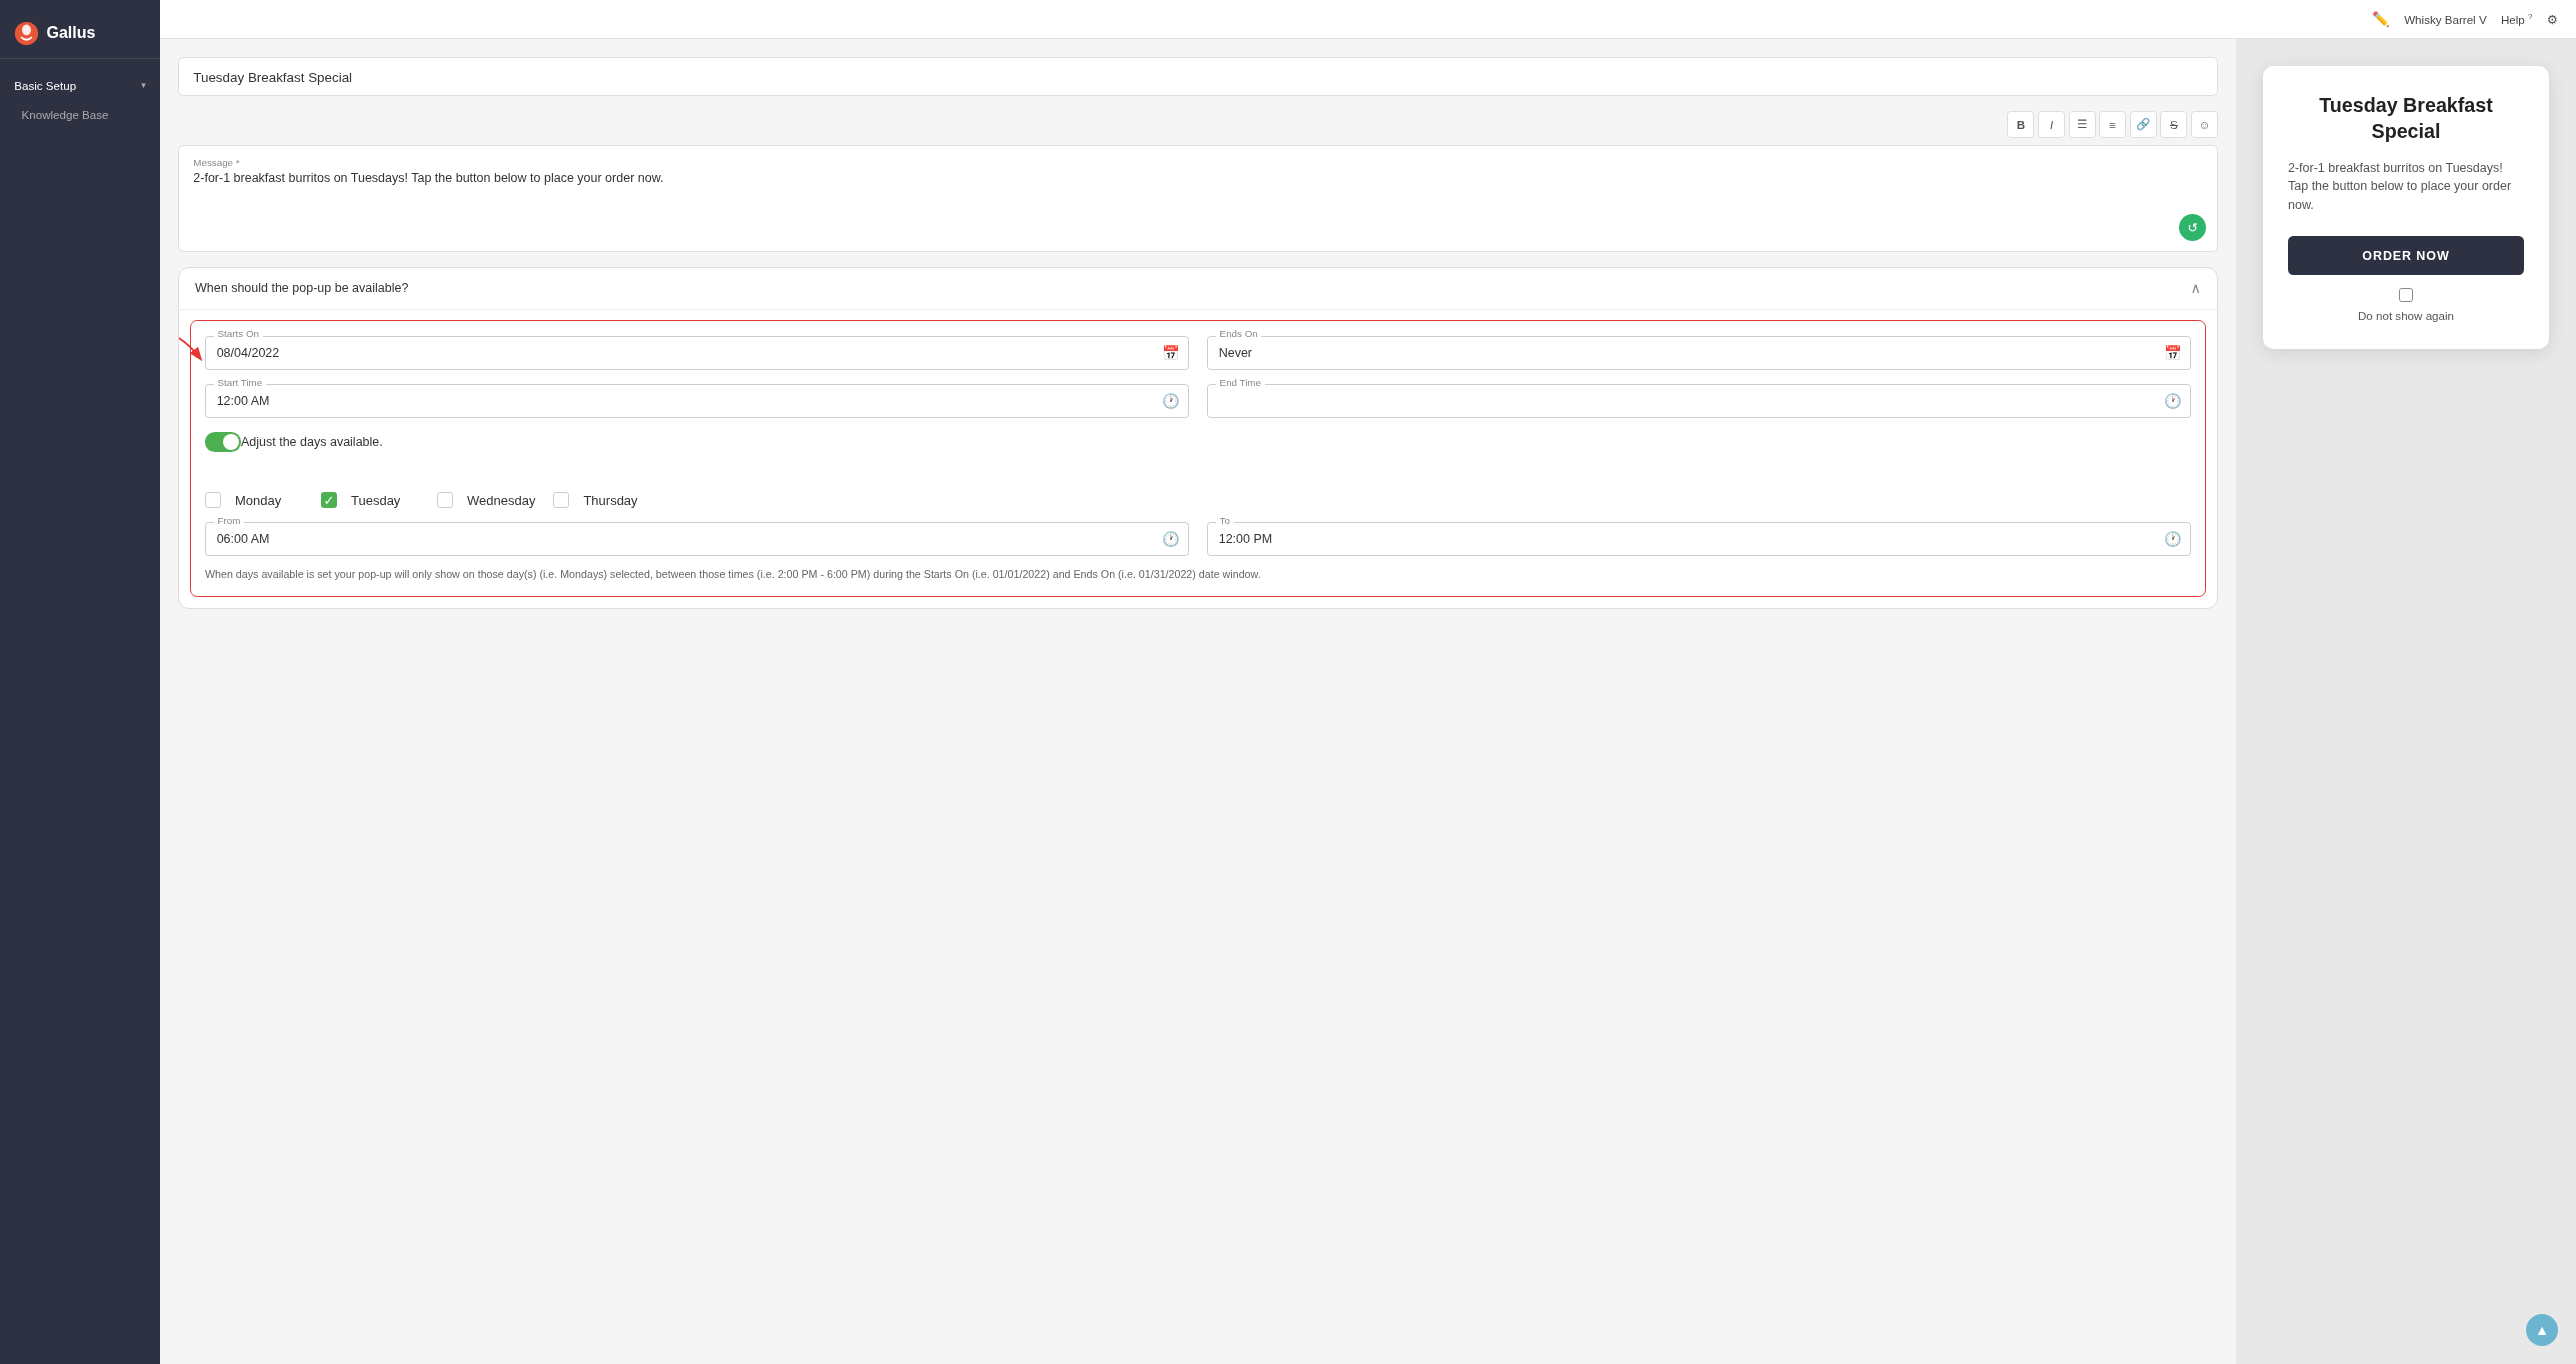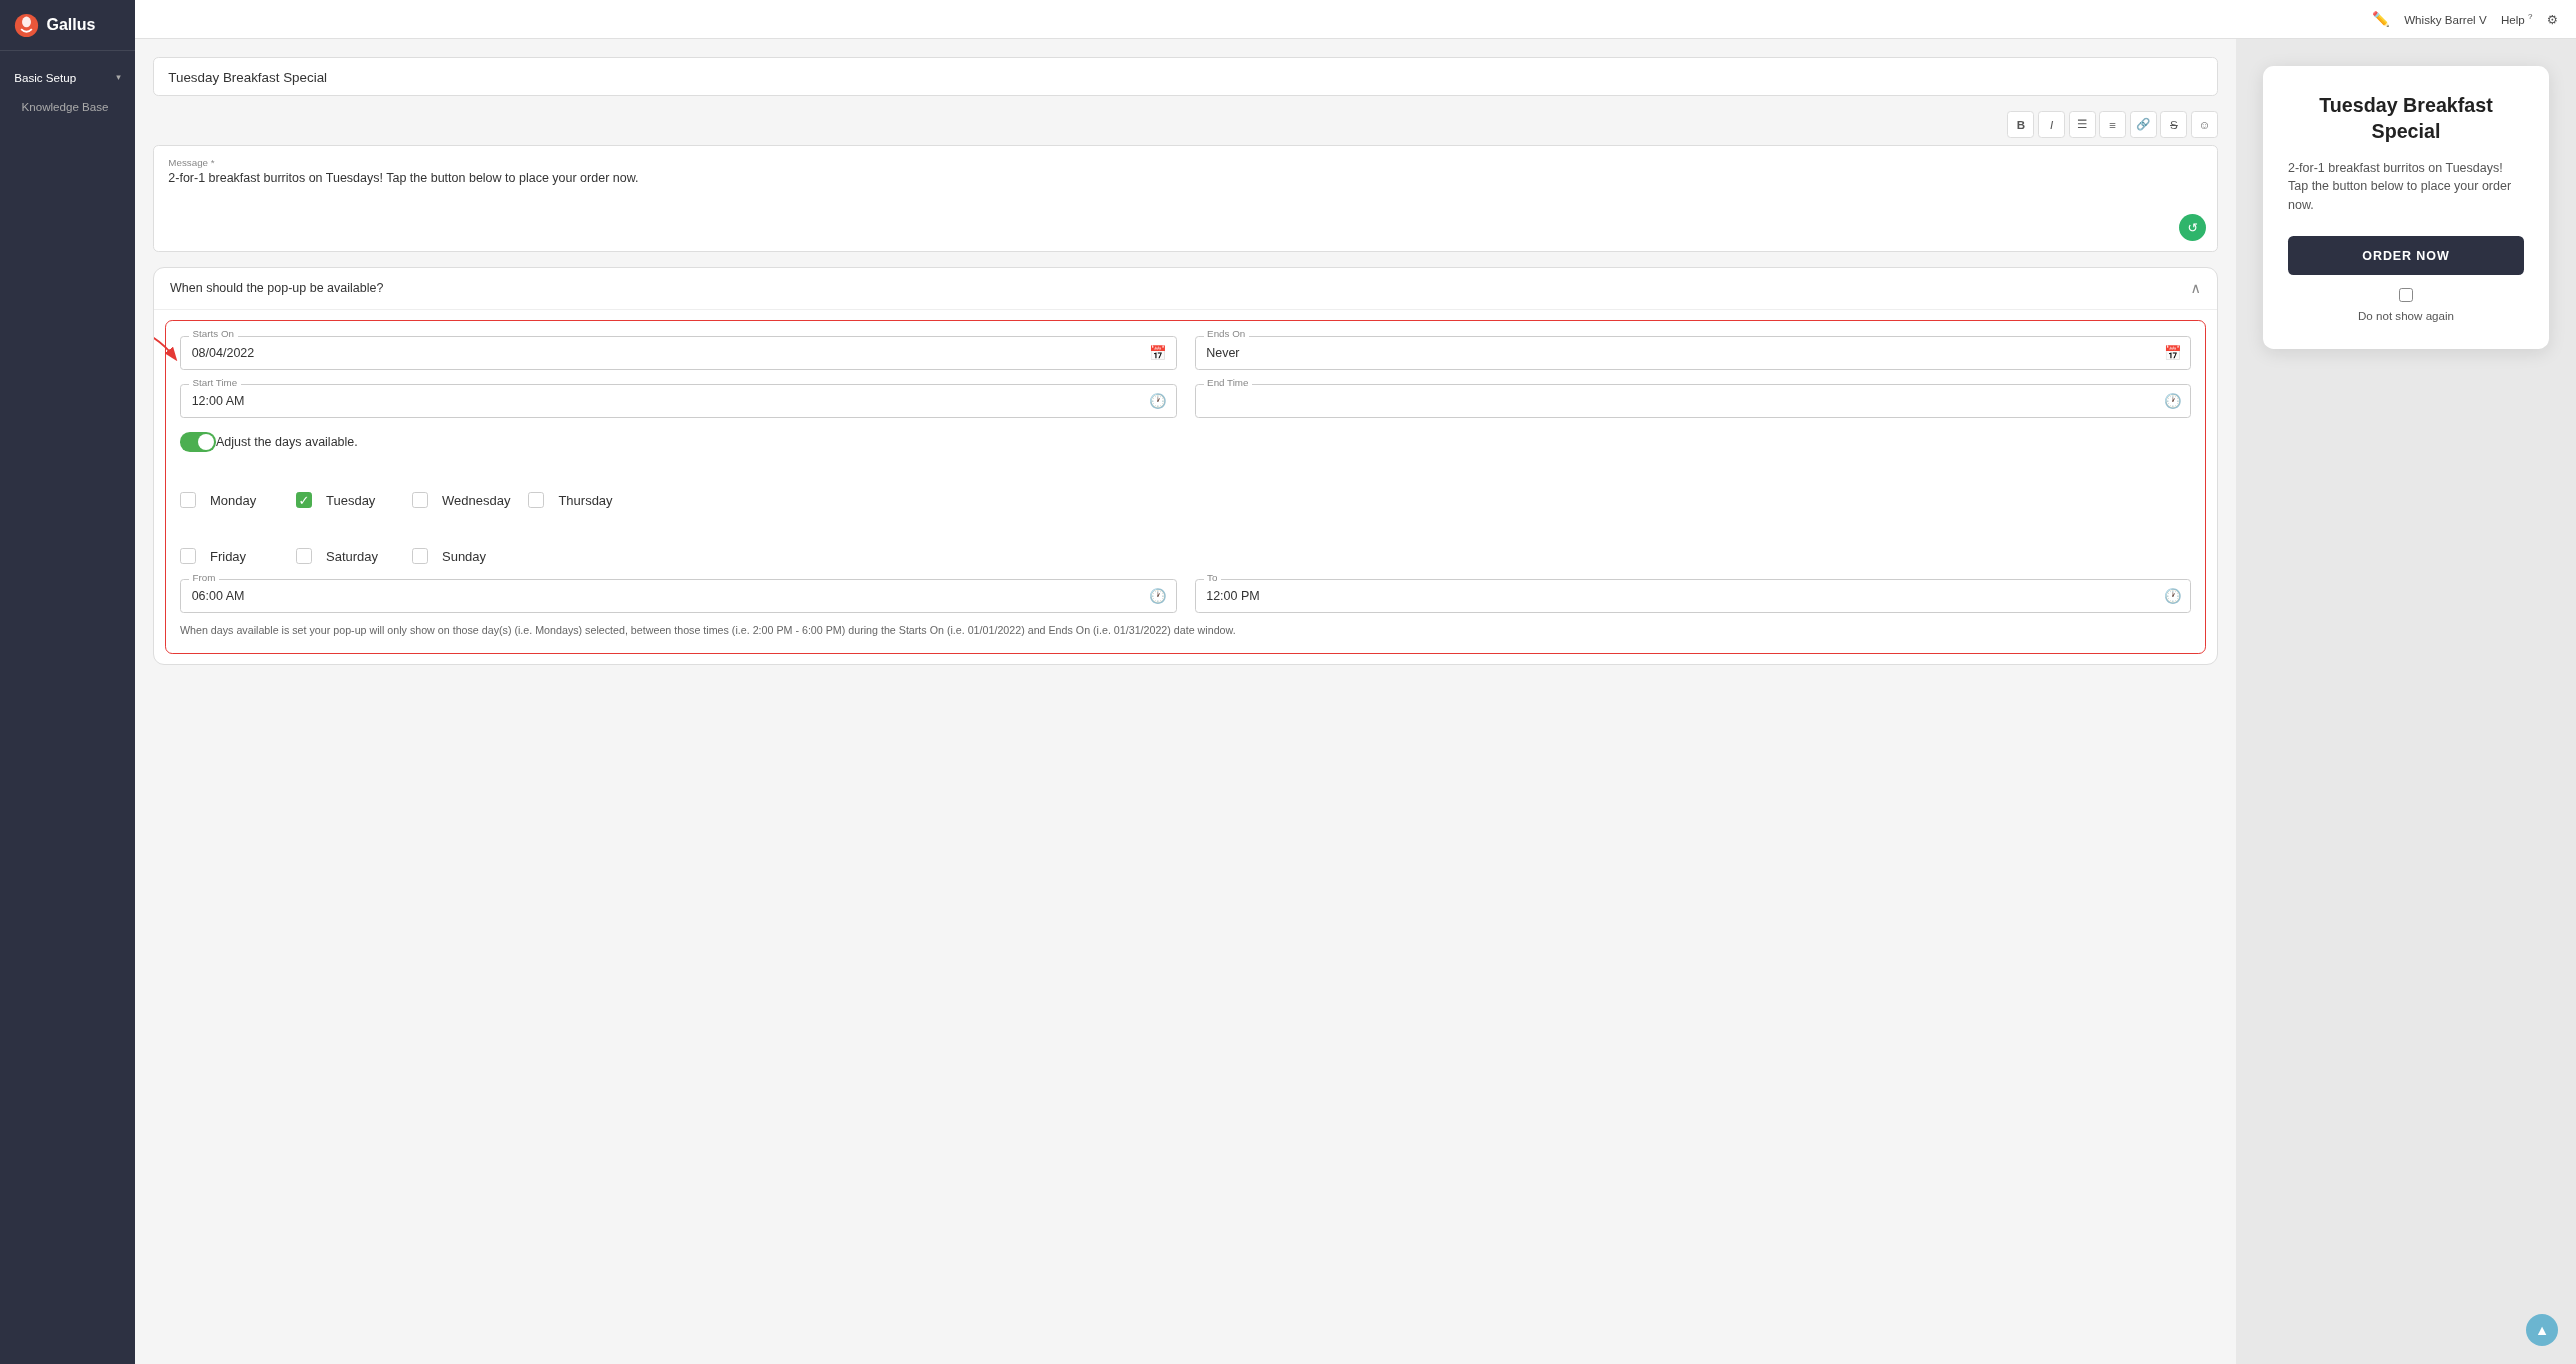--- a/index.html
+++ b/index.html
@@ -1,26 +1,26 @@
 <!DOCTYPE html>
 <html style="font-size:14.3px"><head>
   <meta charset="utf-8">
   <style>
     * { box-sizing: border-box; margin: 0; padding: 0; }
     body { font-family: -apple-system, BlinkMacSystemFont, 'Segoe UI', sans-serif; background: #f0f0f0; display: flex; height: 100vh; overflow: hidden; }
 
     
     .sidebar {
-      width: 135px;
+      width: 160px;
       background: #2d3142;
       color: #fff;
       flex-shrink: 0;
       display: flex;
       flex-direction: column;
-      padding-top: 0;
+      padding-top: 8px;
     }
     .sidebar-logo {
       display: flex;
       align-items: center;
       padding: 12.5px 14.3px;
       border-bottom: 0.9px solid rgba(255,255,255,0.1);
     }
     .sidebar-logo-icon {
       width: 25px;
       height: 25px;
@@ -529,34 +529,20 @@
             </div>
             <div class="day-item">
               <div class="day-checkbox"></div>
               <span>Wednesday</span>
             </div>
             <div class="day-item">
               <div class="day-checkbox"></div>
               <span>Thursday</span>
             </div>
           </div>
-          <div class="days-row">
-            <div class="day-item">
-              <div class="day-checkbox"></div>
-              <span>Friday</span>
-            </div>
-            <div class="day-item">
-              <div class="day-checkbox"></div>
-              <span>Saturday</span>
-            </div>
-            <div class="day-item">
-              <div class="day-checkbox"></div>
-              <span>Sunday</span>
-            </div>
-          </div>
 
           <div class="from-to-row">
             <div class="field-group">
               <span class="field-label">From</span>
               <input class="field-input" type="text" value="06:00 AM" style="">
               <span class="field-icon">🕐</span>
             </div>
             <div class="field-group">
               <span class="field-label">To</span>
               <input class="field-input" type="text" value="12:00 PM" style="">

